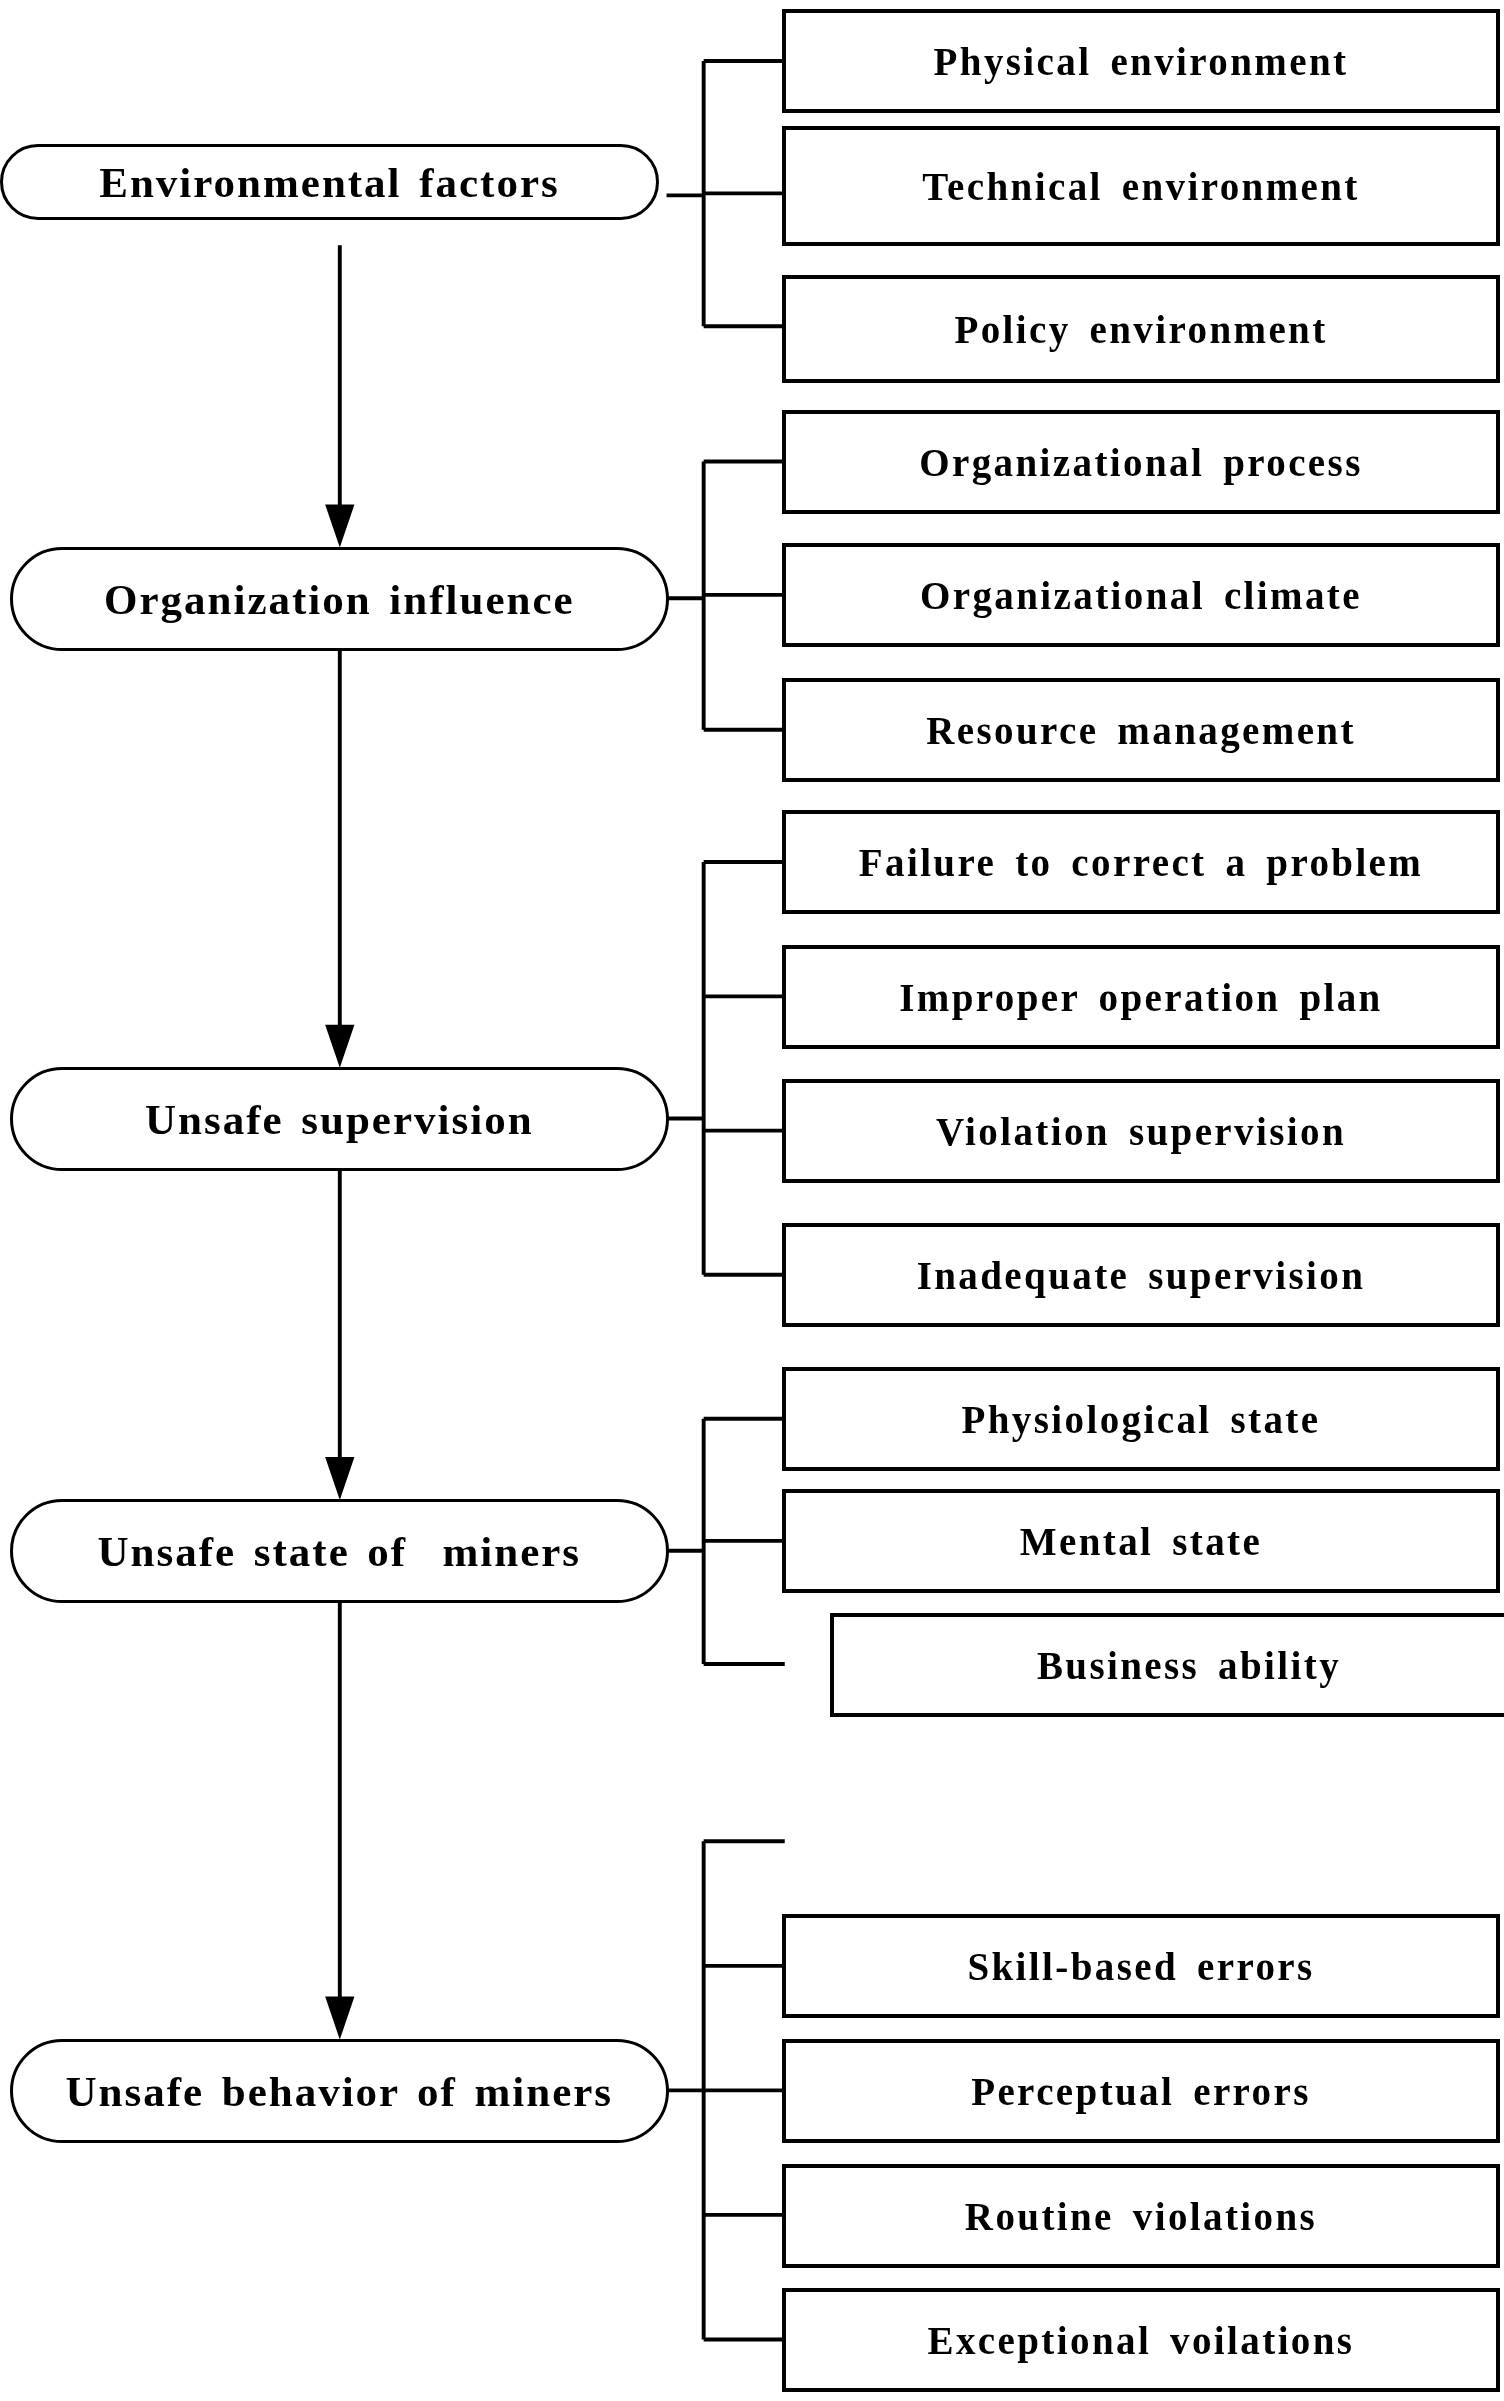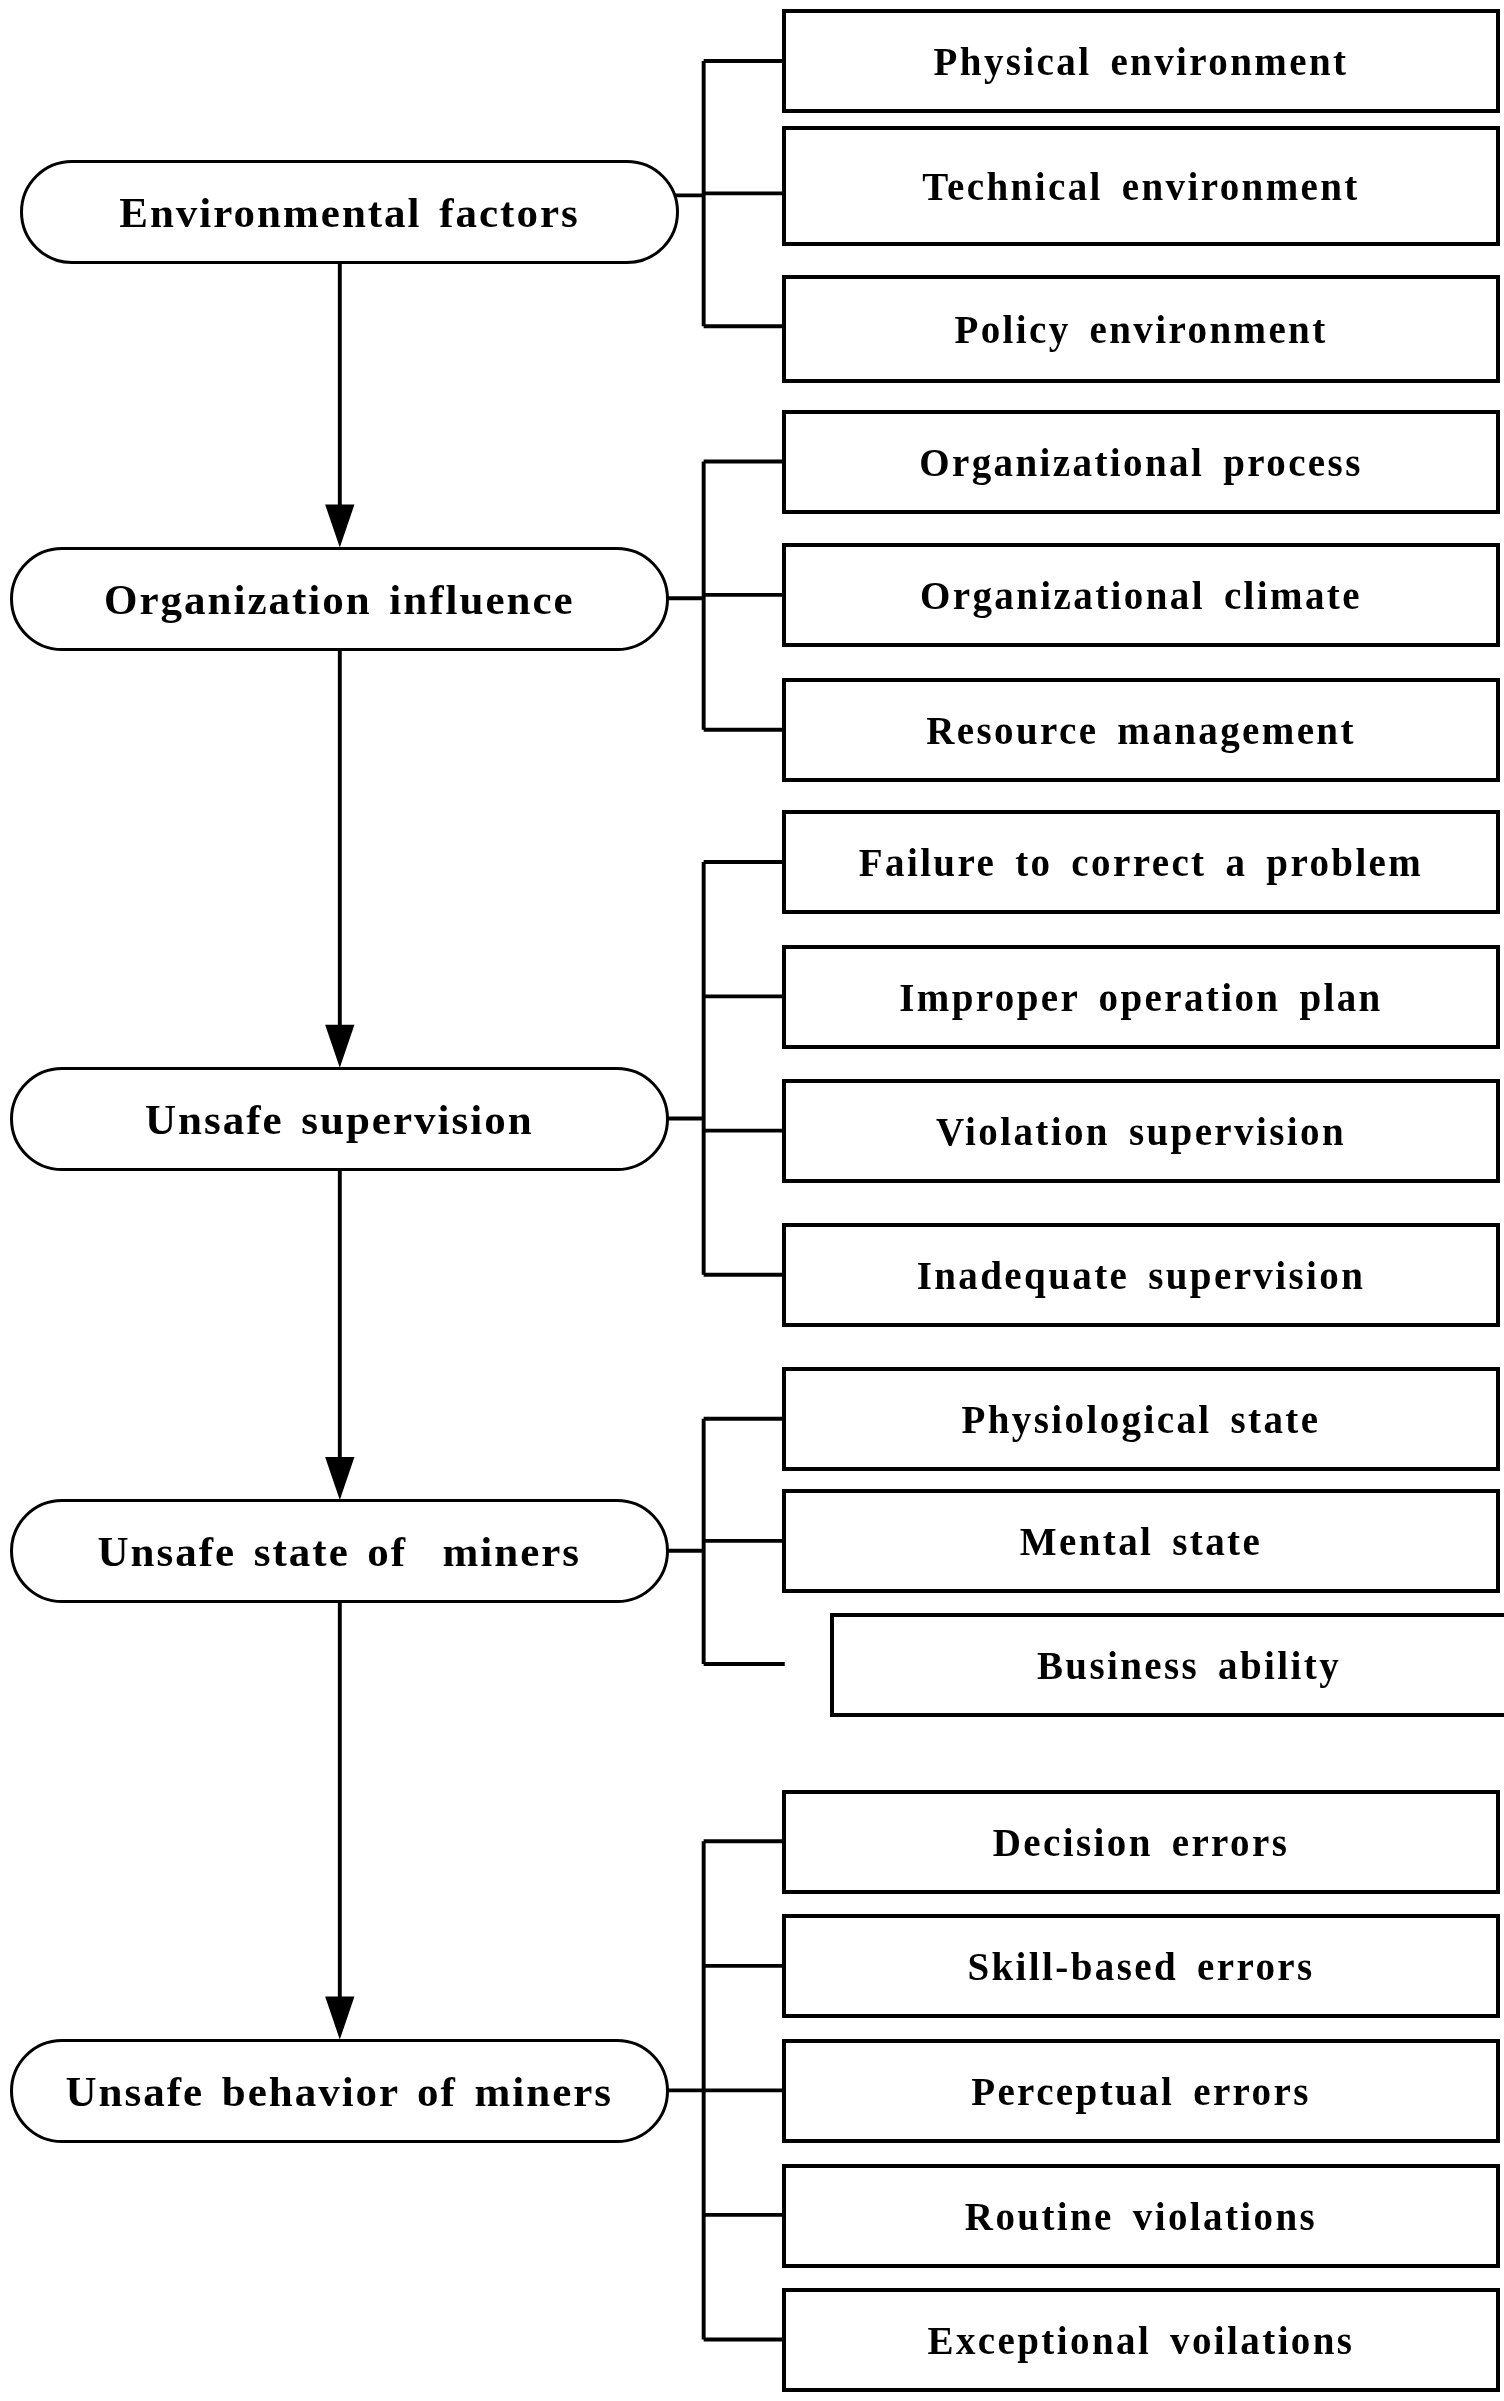--- a/index.html
+++ b/index.html
@@ -69,21 +69,21 @@
       <line x1="695" y1="3277" x2="695" y2="4114" stroke="#000000" stroke-width="8"></line>
       <polygon points="695,4176 665,4088 725,4088" fill="#000000"></polygon>
       <line x1="1440" y1="3770" x2="1606" y2="3770" stroke="#000000" stroke-width="8"></line>
       <line x1="1440" y1="4025" x2="1606" y2="4025" stroke="#000000" stroke-width="8"></line>
       <line x1="1440" y1="4280" x2="1606" y2="4280" stroke="#000000" stroke-width="8"></line>
       <line x1="1440" y1="4535" x2="1606" y2="4535" stroke="#000000" stroke-width="8"></line>
       <line x1="1440" y1="4790" x2="1606" y2="4790" stroke="#000000" stroke-width="8"></line>
       <line x1="1440" y1="3770" x2="1440" y2="4790" stroke="#000000" stroke-width="8"></line>
       <line x1="1364" y1="4280" x2="1440" y2="4280" stroke="#000000" stroke-width="8"></line>
     </svg>
-<div class="oval" style="left: 20px; top: 144px; width: 659px; height: 104px; margin-top: 16px;">
+<div class="oval" style="left: 0; top: 144px; width: 659px; height: 76px;">
     <span class="oval-label">Environmental factors</span>
   </div>
     <div class="factor-box" style="left: 782px; top: 9.3px; width: 718px; height: 104px;">
     <span class="box-label">Physical environment</span>
   </div>
     <div class="factor-box" style="left: 782px; top: 126px; width: 718px; height: 120px;">
     <span class="box-label">Technical environment</span>
   </div>
     <div class="factor-box" style="left: 782px; top: 275px; width: 718px; height: 108px;">
     <span class="box-label">Policy environment</span>
@@ -123,23 +123,20 @@
   </div>
     <div class="factor-box" style="left: 782px; top: 1489px; width: 718px; height: 104px;">
     <span class="box-label">Mental state</span>
   </div>
     <div class="factor-box" style="left: 782px; top: 1613px; width: 718px; height: 104px; margin-left: 48px;">
     <span class="box-label">Business ability</span>
   </div>
     <div class="oval" style="left: 9.8px; top: 2039px; width: 659px; height: 104px;">
     <span class="oval-label">Unsafe behavior of miners</span>
   </div>
-    <div class="factor-box" style="left: 782px; top: 1790px; width: 718px; height: 104px;">
-    <span class="box-label">Decision errors</span>
-  </div>
     <div class="factor-box" style="left: 782px; top: 1914px; width: 718px; height: 104px;">
     <span class="box-label">Skill-based errors</span>
   </div>
     <div class="factor-box" style="left: 782px; top: 2039px; width: 718px; height: 104px;">
     <span class="box-label">Perceptual errors</span>
   </div>
     <div class="factor-box" style="left: 782px; top: 2164px; width: 718px; height: 104px;">
     <span class="box-label">Routine violations</span>
   </div>
     <div class="factor-box" style="left: 782px; top: 2288px; width: 718px; height: 104px;">

